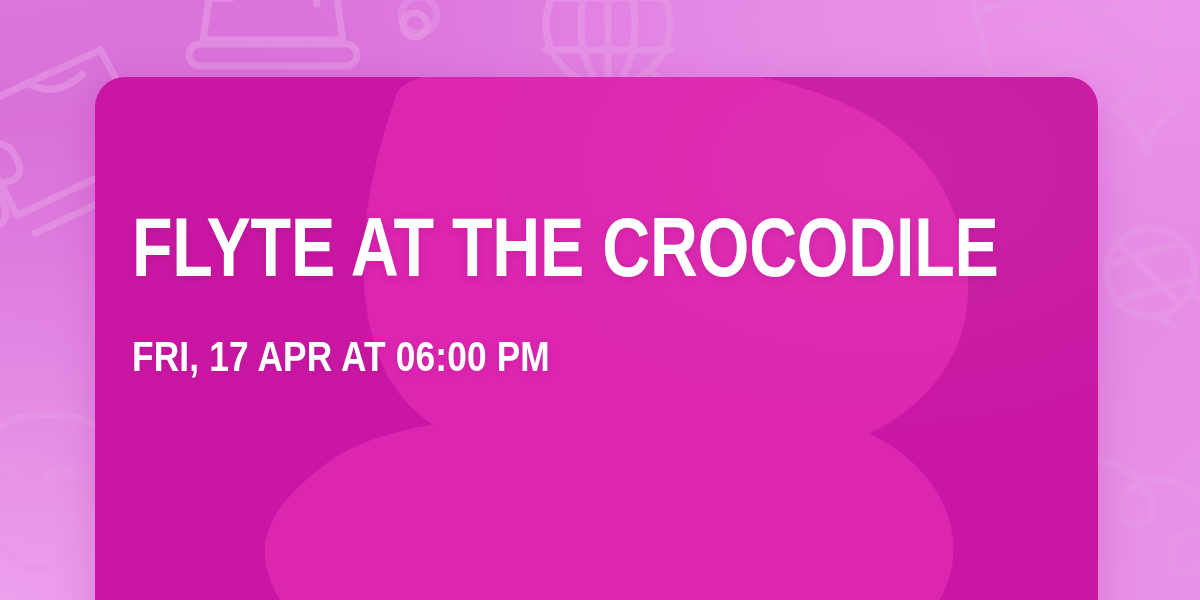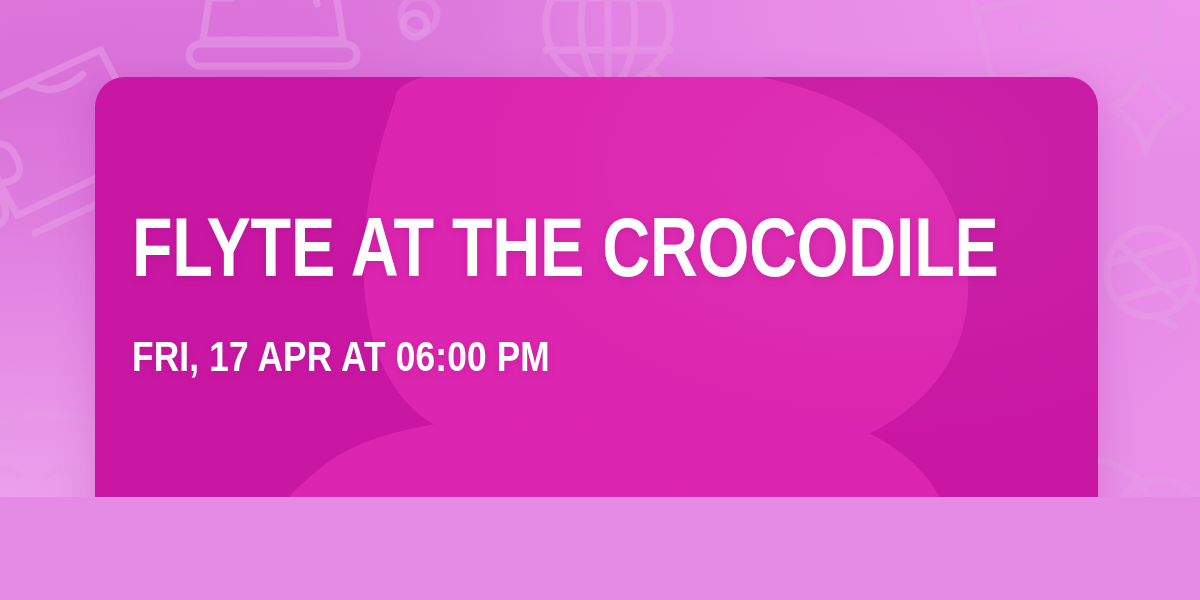--- a/index.html
+++ b/index.html
@@ -12,21 +12,21 @@
     height: 600px;
     overflow: hidden;
     font-family: "Liberation Sans", sans-serif;
     background: #e58ae5;
   }
 
   
   .share-canvas {
     position: relative;
     width: 1200px;
-    height: 497px;
+    height: 600px;
     overflow: hidden;
     background: #b91c1c;
   }
 
   
   .bg-gradient {
     position: absolute;
     inset: 0;
     background:
       radial-gradient(120% 130% at 100% 0%,   #ee96ee 0%,  #e78ce7 26%, rgba(231,140,231,0) 62%),

